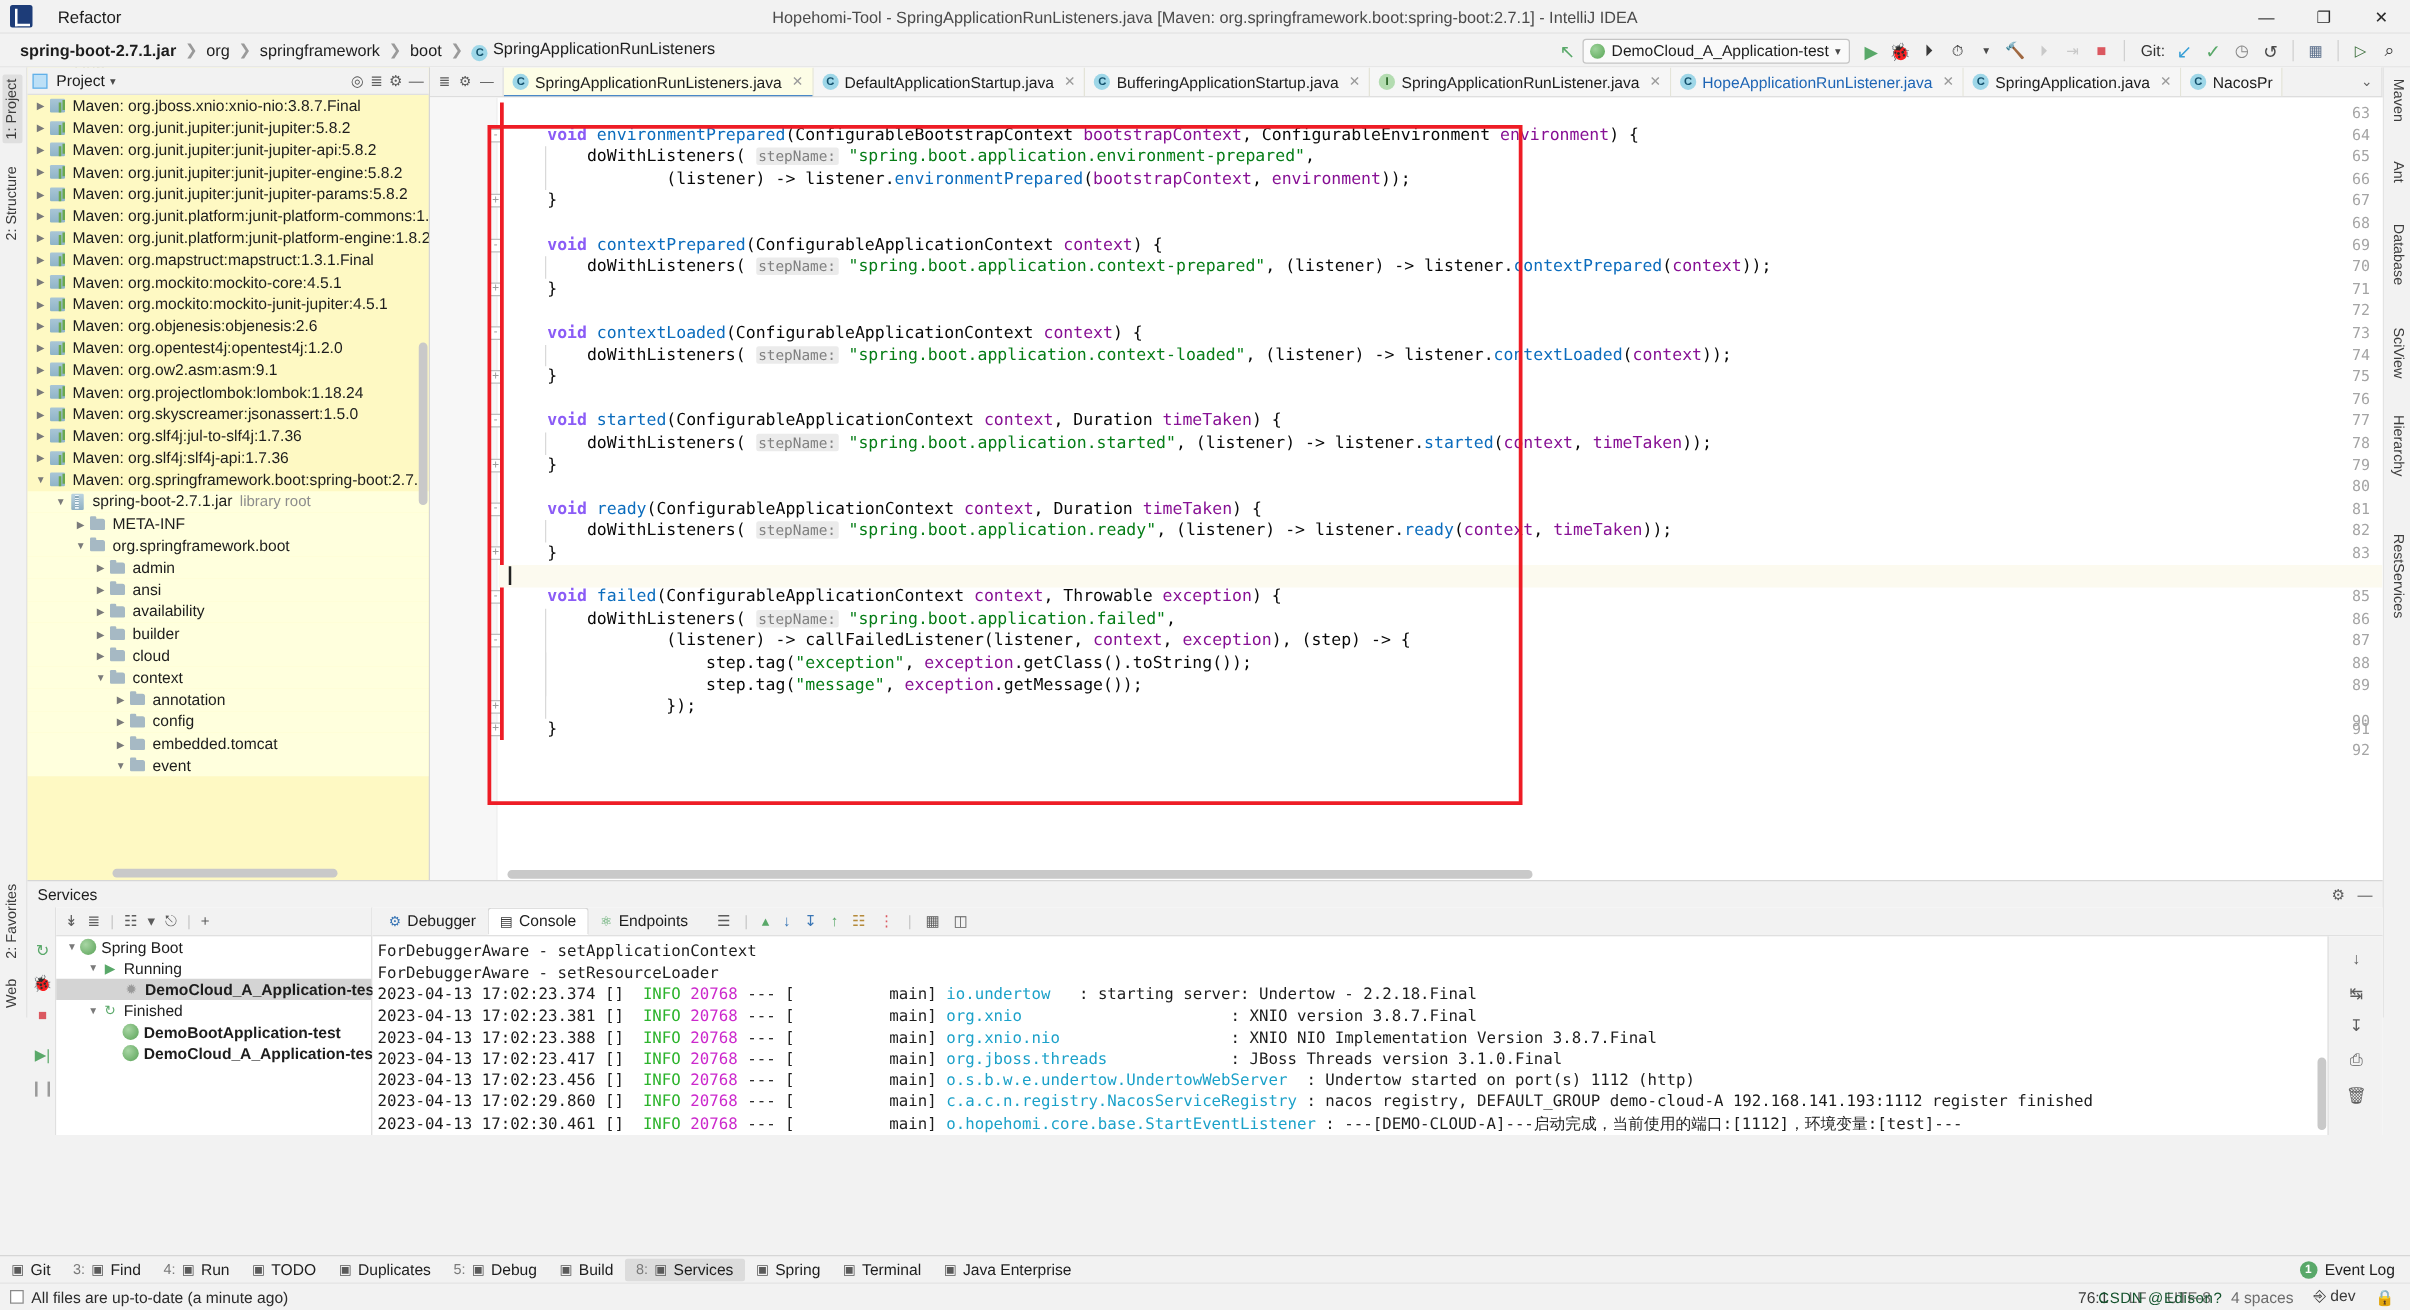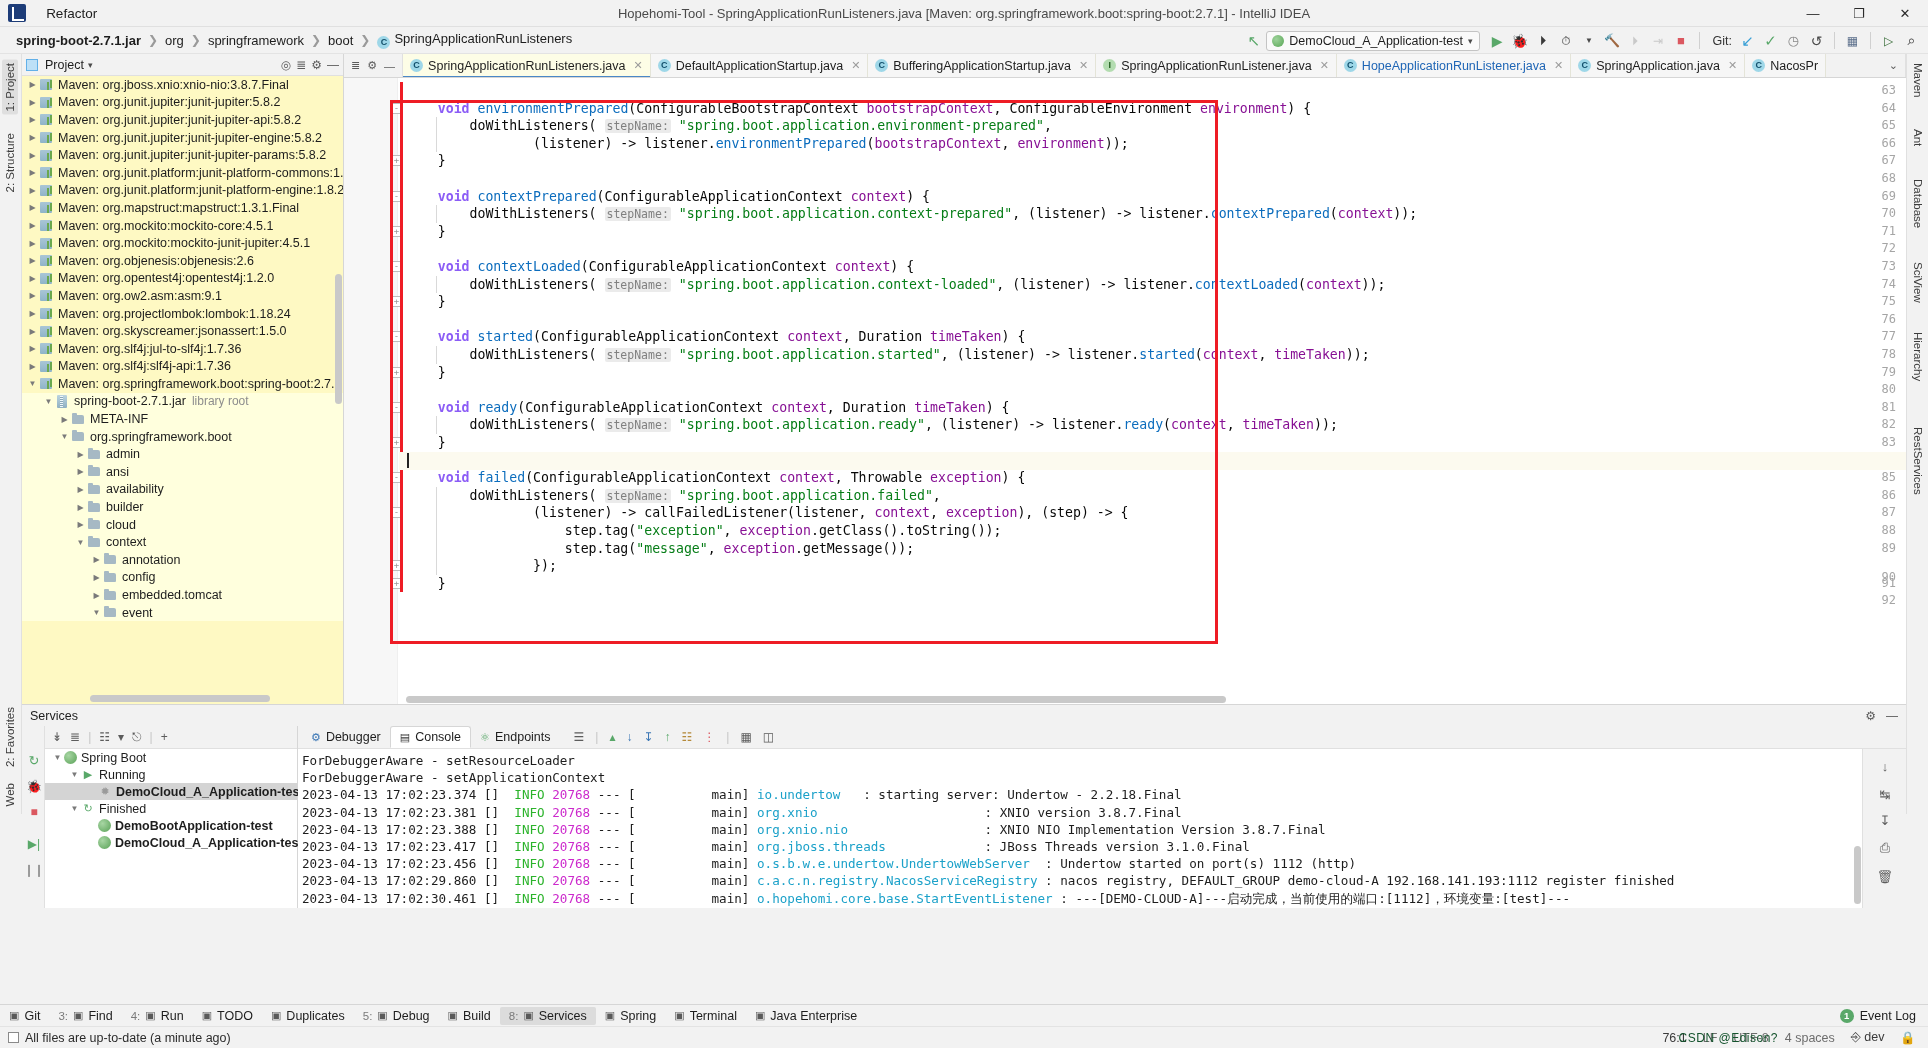--- a/index.html
+++ b/index.html
@@ -729,22 +729,22 @@
             <span style="color:#59a869">↑</span>
             <span style="color:#b58a3a">☷</span>
             <span style="color:#db5860">⋮</span>
             <span style="color:#c7c7c7">|</span>
             <span>▦</span>
             <span>◫</span>
           </div>
         </div>
 
         <div class="logarea" id="log-area">
+            <div class="logline">ForDebuggerAware - setApplicationContext</div>
             <div class="logline">ForDebuggerAware - setResourceLoader</div>
-            <div class="logline">ForDebuggerAware - setApplicationContext</div>
             <div class="logline"><span>2023-04-13 17:02:23.374 []  </span><span class="lg-info">INFO</span><span> </span><span class="lg-pid">20768</span><span> --- [          main] </span><span class="lg-cls">io.undertow</span><span>   : starting server: Undertow - 2.2.18.Final</span></div>
             <div class="logline"><span>2023-04-13 17:02:23.381 []  </span><span class="lg-info">INFO</span><span> </span><span class="lg-pid">20768</span><span> --- [          main] </span><span class="lg-cls">org.xnio</span><span>                      : XNIO version 3.8.7.Final</span></div>
             <div class="logline"><span>2023-04-13 17:02:23.388 []  </span><span class="lg-info">INFO</span><span> </span><span class="lg-pid">20768</span><span> --- [          main] </span><span class="lg-cls">org.xnio.nio</span><span>                  : XNIO NIO Implementation Version 3.8.7.Final</span></div>
             <div class="logline"><span>2023-04-13 17:02:23.417 []  </span><span class="lg-info">INFO</span><span> </span><span class="lg-pid">20768</span><span> --- [          main] </span><span class="lg-cls">org.jboss.threads</span><span>             : JBoss Threads version 3.1.0.Final</span></div>
             <div class="logline"><span>2023-04-13 17:02:23.456 []  </span><span class="lg-info">INFO</span><span> </span><span class="lg-pid">20768</span><span> --- [          main] </span><span class="lg-cls">o.s.b.w.e.undertow.UndertowWebServer</span><span>  : Undertow started on port(s) 1112 (http)</span></div>
             <div class="logline"><span>2023-04-13 17:02:29.860 []  </span><span class="lg-info">INFO</span><span> </span><span class="lg-pid">20768</span><span> --- [          main] </span><span class="lg-cls">c.a.c.n.registry.NacosServiceRegistry</span><span> : nacos registry, DEFAULT_GROUP demo-cloud-A 192.168.141.193:1112 register finished</span></div>
             <div class="logline"><span>2023-04-13 17:02:30.461 []  </span><span class="lg-info">INFO</span><span> </span><span class="lg-pid">20768</span><span> --- [          main] </span><span class="lg-cls">o.hopehomi.core.base.StartEventListener</span><span> : ---[DEMO-CLOUD-A]---启动完成，当前使用的端口:[1112]，环境变量:[test]---</span></div>
             <div class="logline"><span>2023-04-13 17:02:30.469 []  </span><span class="lg-info">INFO</span><span> </span><span class="lg-pid">20768</span><span> --- [          main] </span><span class="lg-cls">o.h.cloud.DemoCloud_A_Application</span><span>    : Started DemoCloud_A_Application in 17.068 seconds (JVM running for 18.86)</span></div>
           </div>
         <div class="log-vscroll" style="top:120px;height:58px"></div>

